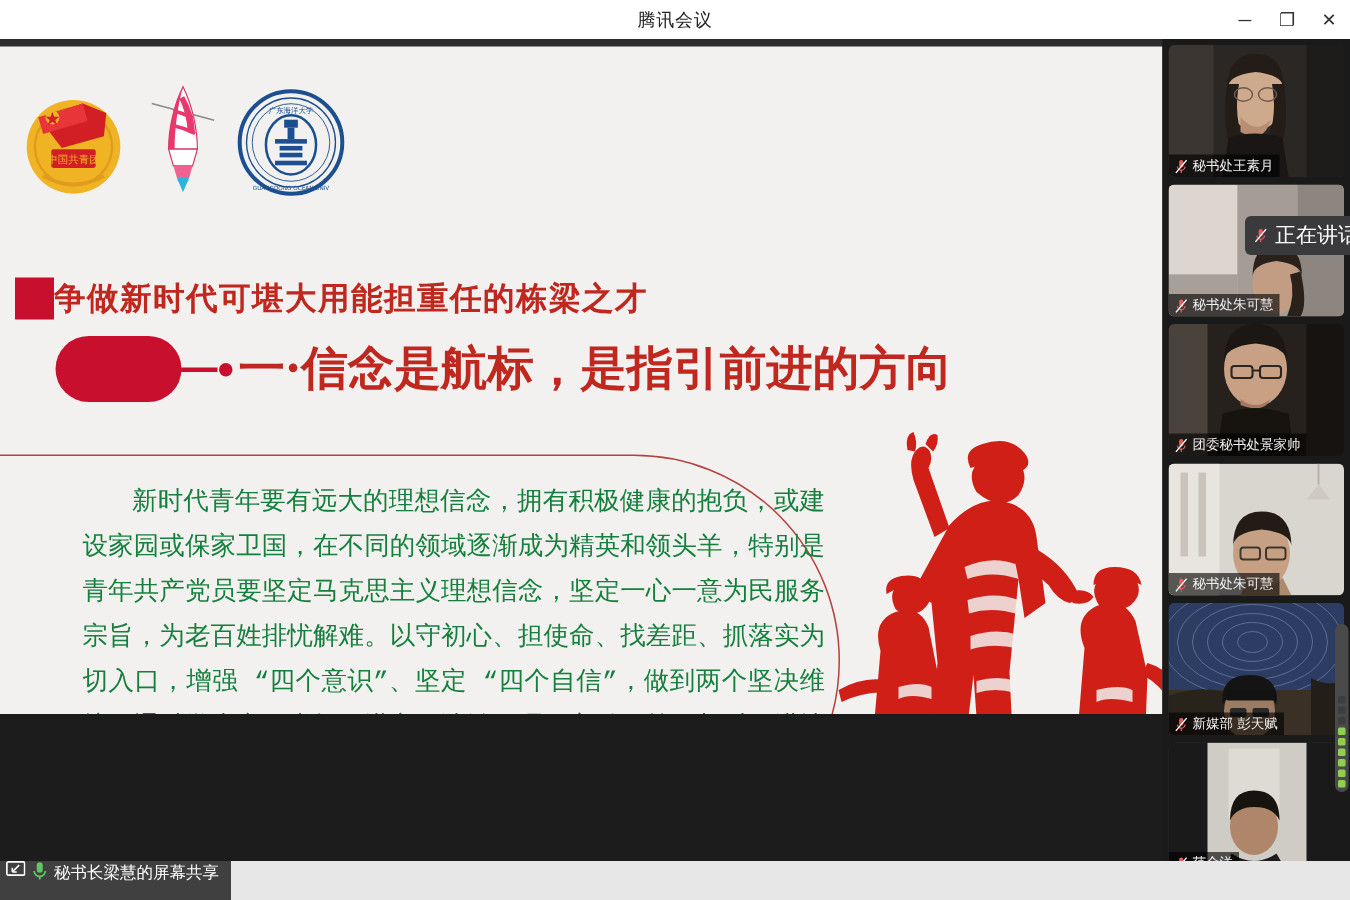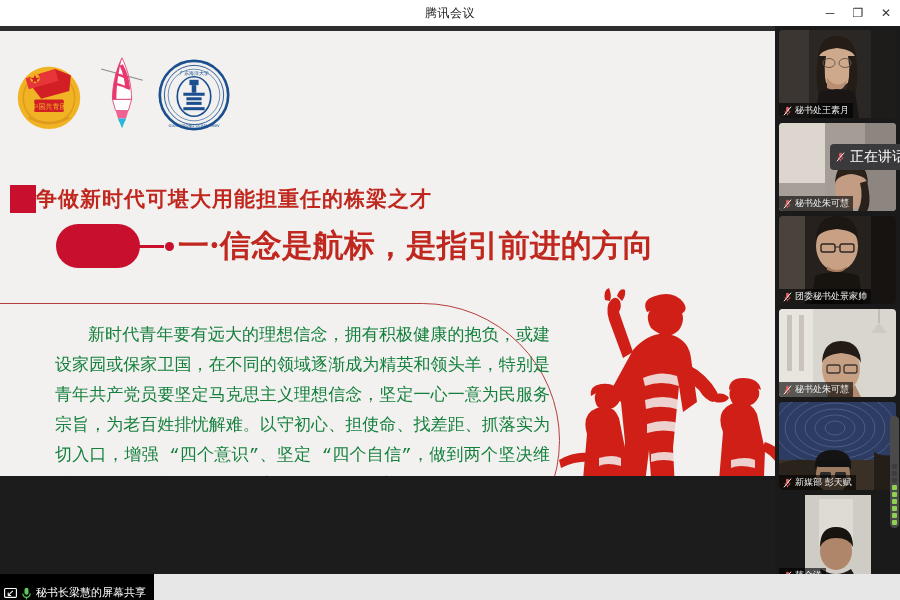--- a/index.html
+++ b/index.html
@@ -48,21 +48,21 @@
     position: absolute; left: 10px; top: 138px; display: flex; align-items: flex-start; gap: 0; margin-top: 16px;
   }
   .headline-block { width: 26px; height: 28px; background: #c8102e; }
   .headline-text {
     font-size: 21px; font-weight: bold; color: #c0281f;
     font-family: "DejaVu Sans", "Liberation Sans", sans-serif;
     letter-spacing: 1px; white-space: nowrap;
   }
 
   
-  .sub-row { position: absolute; left: 56px; top: 193px; display: flex; align-items: center; text-align: center; }
+  .sub-row { position: absolute; left: 37px; top: 193px; display: flex; align-items: center; text-align: center; }
   .sub-pill { width: 84px; height: 44px; background: #c8102e; border-radius: 22px; }
   .sub-dash { width: 26px; height: 3px; background: #c8102e; margin-left: -2px; }
   .sub-dot { width: 9px; height: 9px; border-radius: 50%; background: #c8102e; margin-left: 1px; }
   .sub-text {
     font-size: 31px; font-weight: bold; color: #c0281f; margin-left: 4px;
     font-family: "DejaVu Serif", "Liberation Serif", serif; white-space: nowrap;
   }
 
   
   .body-card {
@@ -117,21 +117,21 @@
   .level-seg { height: 5px; border-radius: 1px; background: #3d3d3d; }
   .level-seg.on { background: #8fd14f; }
 
   
   .bottombar {
     position: absolute; left: 0; bottom: 0; width: 900px; height: 26px;
     background: #e7e7e7;
   }
   .share-pill {
     position: absolute; left: 0; top: 0; height: 26px; min-width: 145px;
-    background: #000000; display: flex; align-items: flex-end; gap: 4px; padding: 0 8px 0 4px;
+    background: #404040; display: flex; align-items: flex-start; gap: 4px; padding: 0 8px 12px 4px;
   }
   .share-pill .lbl { font-size: 11px; color: #fff; white-space: nowrap; }
   .screen-icon { width: 13px; height: 12px; }
   .mic-green { width: 11px; height: 13px; }
 </style>
 </head>
 <body>
 
 <div id="app">
 

